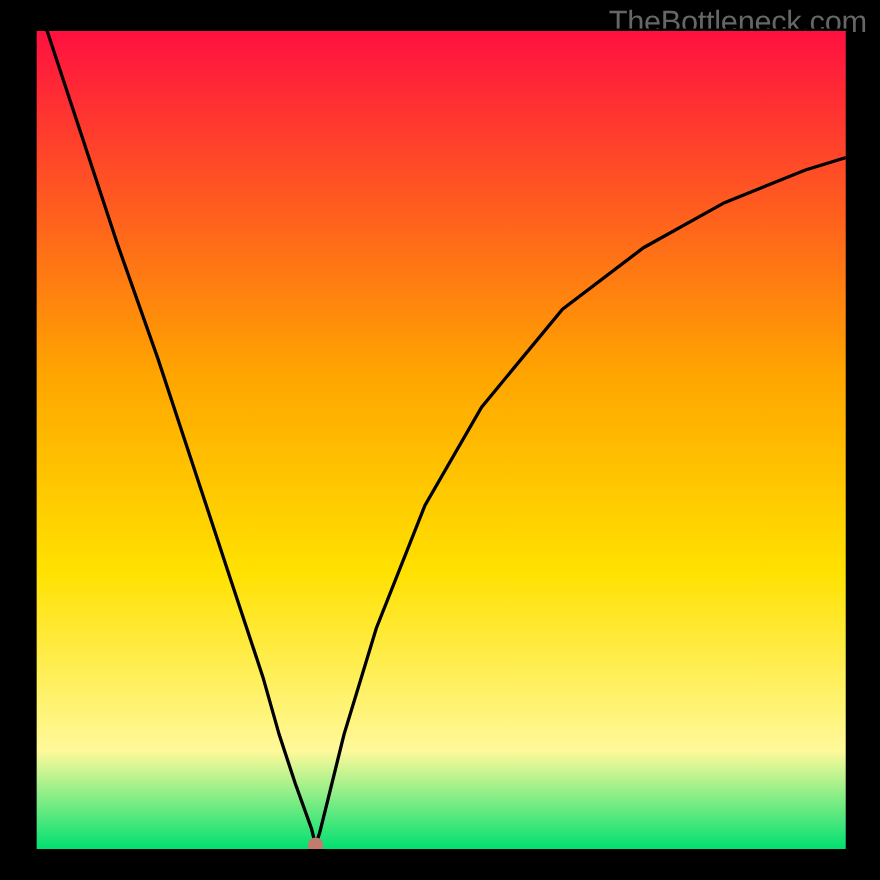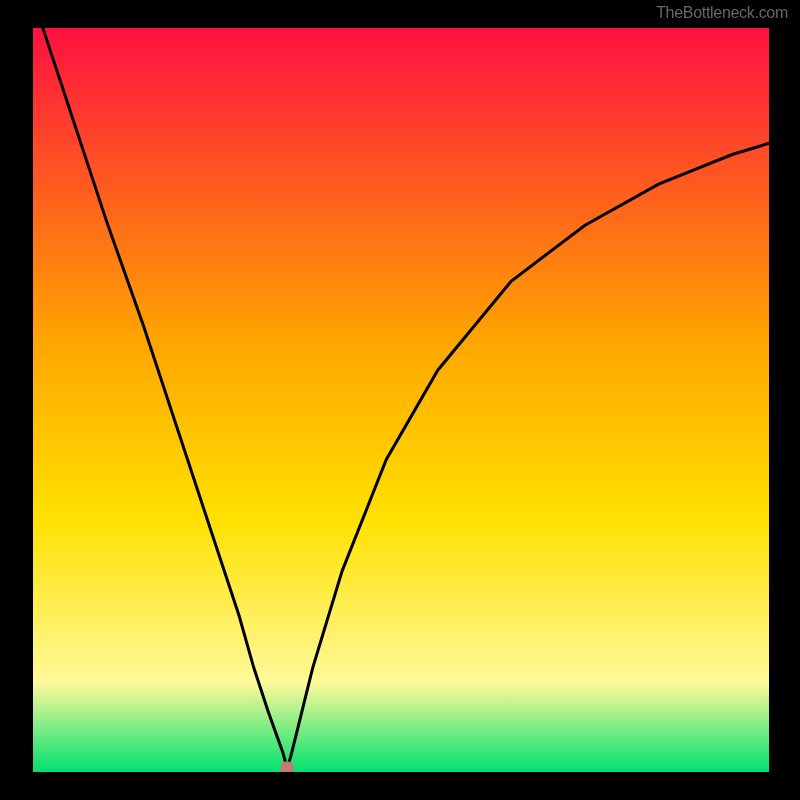--- a/index.html
+++ b/index.html
@@ -2,21 +2,21 @@
 <html><head>
 <meta charset="utf-8">
 <style>
   * { margin: 0; padding: 0; box-sizing: border-box; }
   html, body { width: 800px; height: 800px; background: #000; overflow: hidden; }
   .container { position: relative; width: 800px; height: 800px; }
   .watermark {
     position: absolute;
     top: 4px; right: 12px;
     font-family: Arial, Helvetica, sans-serif;
-    font-size: 16px;
+    font-size: 28px;
     color: #666666;
     letter-spacing: -0.3px;
     font-weight: 500;
   }
   .plot-frame {
     position: absolute;
     left: 33px; top: 28px;
     width: 736px; height: 744px;
   }
   .gradient-bg {

